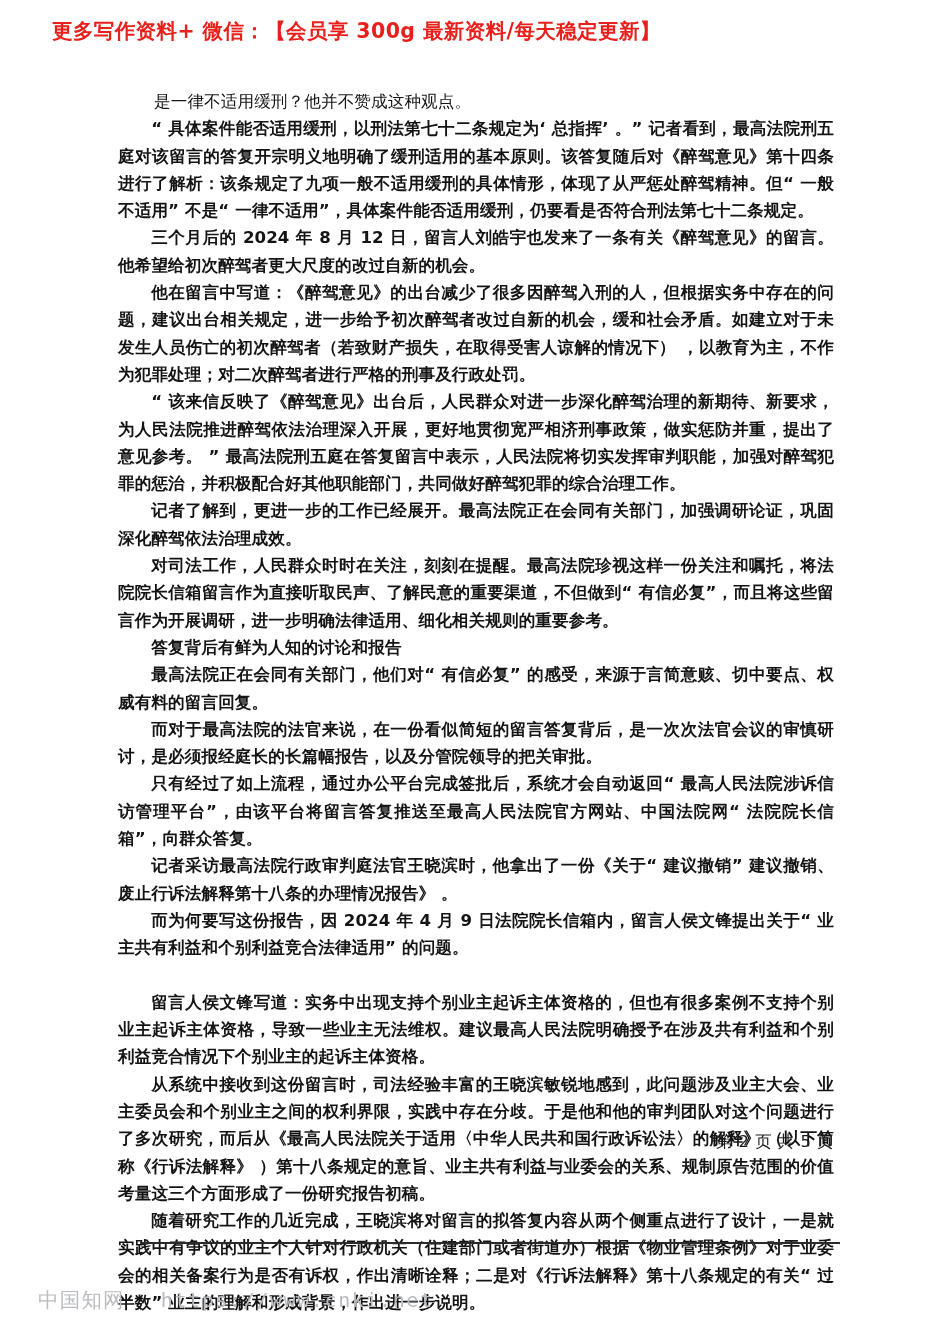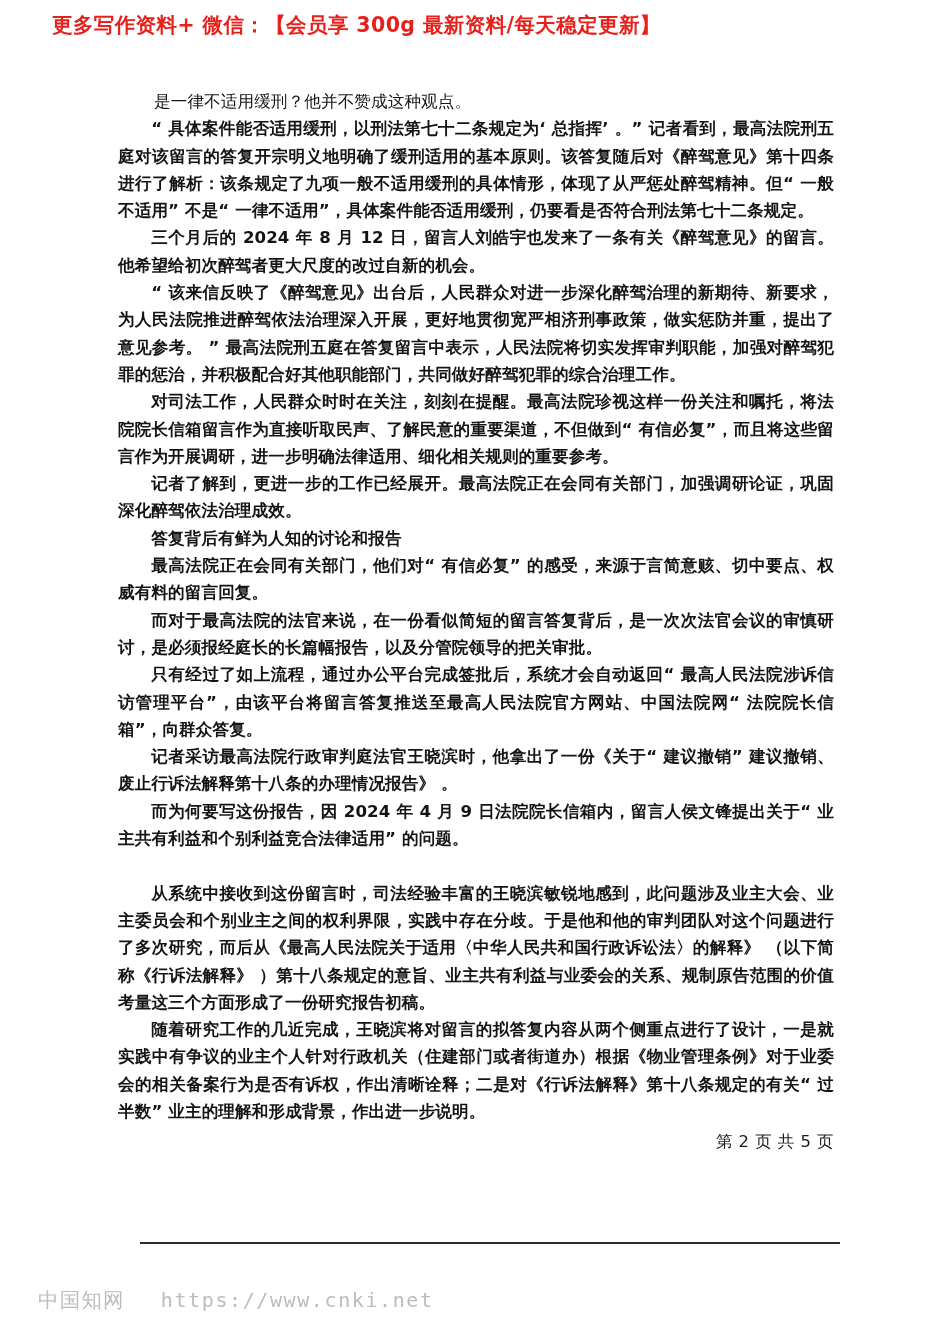--- a/index.html
+++ b/index.html
@@ -25,20 +25,21 @@
   }
 
   
   .promo-banner {
     position: absolute;
     left: 52px;
     top: 14px;
     width: 860px;
     height: 34px;
     display: flex;
+    align-items: center;
     white-space: nowrap;
   }
   .promo-text {
     color: #e8201b;
     font-size: 20.5px;
     font-weight: 700;
     letter-spacing: 0.4px;
     line-height: 1.1;
     font-family: "DejaVu Sans", "Liberation Sans", sans-serif;
   }
@@ -128,30 +129,32 @@
 <div class="page">
 
   <div class="promo-banner">
     <span class="promo-text">更多写作资料+ 微信：【会员享 300g 最新资料/每天稳定更新】</span>
   </div>
 
   <div class="body-col" id="body-col">
       <p class="para noindent">是一律不适用缓刑？他并不赞成这种观点。</p>
       <p class="para indent">“ 具体案件能否适用缓刑，以刑法第七十二条规定为‘ 总指挥’ 。” 记者看到，最高法院刑五庭对该留言的答复开宗明义地明确了缓刑适用的基本原则。该答复随后对《醉驾意见》第十四条进行了解析：该条规定了九项一般不适用缓刑的具体情形，体现了从严惩处醉驾精神。但“ 一般不适用” 不是“ 一律不适用”，具体案件能否适用缓刑，仍要看是否符合刑法第七十二条规定。</p>
       <p class="para indent">三个月后的 2024 年 8 月 12 日，留言人刘皓宇也发来了一条有关《醉驾意见》的留言。他希望给初次醉驾者更大尺度的改过自新的机会。</p>
+      <p class="para indent">他在留言中写道：《醉驾意见》的出台减少了很多因醉驾入刑的人，但根据实务中存在的问题，建议出台相关规定，进一步给予初次醉驾者改过自新的机会，缓和社会矛盾。如建立对于未发生人员伤亡的初次醉驾者（若致财产损失，在取得受害人谅解的情况下） ，以教育为主，不作为犯罪处理；对二次醉驾者进行严格的刑事及行政处罚。</p>
       <p class="para indent">“ 该来信反映了《醉驾意见》出台后，人民群众对进一步深化醉驾治理的新期待、新要求，为人民法院推进醉驾依法治理深入开展，更好地贯彻宽严相济刑事政策，做实惩防并重，提出了意见参考。 ” 最高法院刑五庭在答复留言中表示，人民法院将切实发挥审判职能，加强对醉驾犯罪的惩治，并积极配合好其他职能部门，共同做好醉驾犯罪的综合治理工作。</p>
+      <p class="para indent">记者了解到，更进一步的工作已经展开。最高法院正在会同有关部门，加强调研论证，巩固深化醉驾依法治理成效。</p>
       <p class="para indent">对司法工作，人民群众时时在关注，刻刻在提醒。最高法院珍视这样一份关注和嘱托，将法院院长信箱留言作为直接听取民声、了解民意的重要渠道，不但做到“ 有信必复”，而且将这些留言作为开展调研，进一步明确法律适用、细化相关规则的重要参考。</p>
-      <p class="para indent">记者了解到，更进一步的工作已经展开。最高法院正在会同有关部门，加强调研论证，巩固深化醉驾依法治理成效。</p>
       <p class="para indent">答复背后有鲜为人知的讨论和报告</p>
       <p class="para indent">最高法院正在会同有关部门，他们对“ 有信必复” 的感受，来源于言简意赅、切中要点、权威有料的留言回复。</p>
       <p class="para indent">而对于最高法院的法官来说，在一份看似简短的留言答复背后，是一次次法官会议的审慎研讨，是必须报经庭长的长篇幅报告，以及分管院领导的把关审批。</p>
       <p class="para indent">只有经过了如上流程，通过办公平台完成签批后，系统才会自动返回“ 最高人民法院涉诉信访管理平台”，由该平台将留言答复推送至最高人民法院官方网站、中国法院网“ 法院院长信箱”，向群众答复。</p>
       <p class="para indent">记者采访最高法院行政审判庭法官王晓滨时，他拿出了一份《关于“ 建议撤销” 建议撤销、废止行诉法解释第十八条的办理情况报告》 。</p>
       <p class="para indent">而为何要写这份报告，因 2024 年 4 月 9 日法院院长信箱内，留言人侯文锋提出关于“ 业主共有利益和个别利益竞合法律适用” 的问题。</p>
       <div class="spacer-line"></div>
+      <p class="para indent">留言人侯文锋写道：实务中出现支持个别业主起诉主体资格的，但也有很多案例不支持个别业主起诉主体资格，导致一些业主无法维权。建议最高人民法院明确授予在涉及共有利益和个别利益竞合情况下个别业主的起诉主体资格。</p>
       <p class="para indent">从系统中接收到这份留言时，司法经验丰富的王晓滨敏锐地感到，此问题涉及业主大会、业主委员会和个别业主之间的权利界限，实践中存在分歧。于是他和他的审判团队对这个问题进行了多次研究，而后从《最高人民法院关于适用〈中华人民共和国行政诉讼法〉的解释》 （以下简称《行诉法解释》 ）第十八条规定的意旨、业主共有利益与业委会的关系、规制原告范围的价值考量这三个方面形成了一份研究报告初稿。</p>
       <p class="para indent">随着研究工作的几近完成，王晓滨将对留言的拟答复内容从两个侧重点进行了设计，一是就实践中有争议的业主个人针对行政机关（住建部门或者街道办）根据《物业管理条例》对于业委会的相关备案行为是否有诉权，作出清晰诠释；二是对《行诉法解释》第十八条规定的有关“ 过半数” 业主的理解和形成背景，作出进一步说明。</p>
     </div>
 
   <div class="page-footer">第 2 页 共 5 页</div>
 
   <div class="bottom-rule"></div>
 
   <div class="watermark">
     <span class="wm-logo">中国知网</span>

